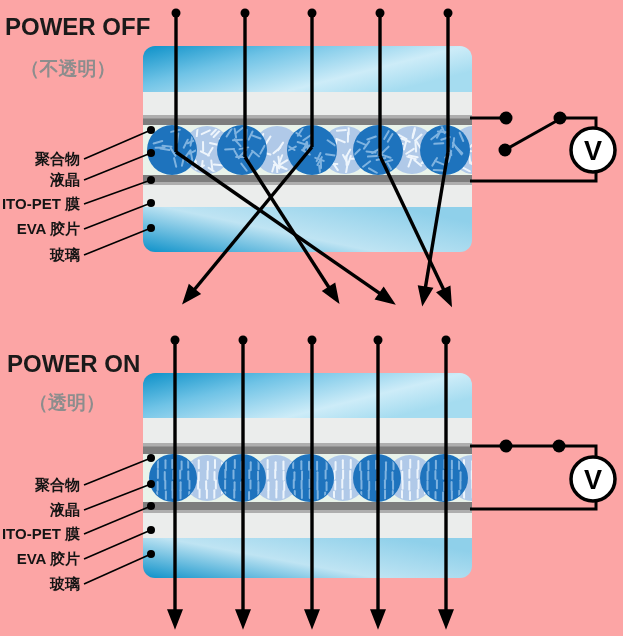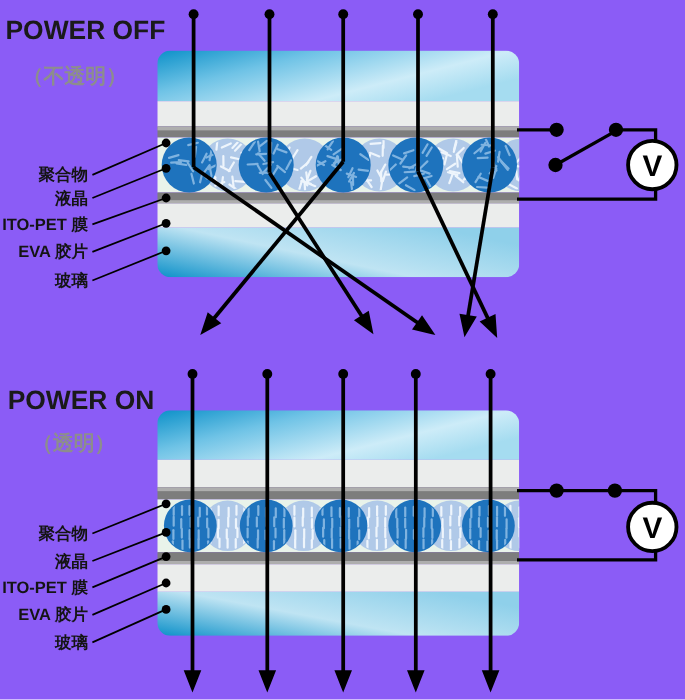--- a/index.html
+++ b/index.html
@@ -1,16 +1,16 @@
 <!DOCTYPE html>
 <html><head>
 <meta charset="utf-8">
 <style>
   html,body{margin:0;padding:0;background:#ffffff;}
-  .stage{position:relative;width:623px;height:636px;background:#8b5cf6;overflow:hidden;
+  .stage{position:relative;width:623px;height:636px;background:#fca5a5;overflow:hidden;
          font-family:"Liberation Sans", sans-serif;}
   svg{position:absolute;left:0;top:0;}
   .title{font-family:"Liberation Sans",sans-serif;font-size:24px;font-weight:700;fill:#1a1a1a;}
   .subtitle{font-family:"Liberation Sans",sans-serif;font-size:19px;font-weight:600;fill:#8d8d8d;}
   .lbl{font-family:"Liberation Sans",sans-serif;font-size:15px;font-weight:700;fill:#141414;}
   .vtxt{font-family:"Liberation Sans",sans-serif;font-size:27px;font-weight:800;fill:#000000;}
 </style>
 </head>
 <body>
 

